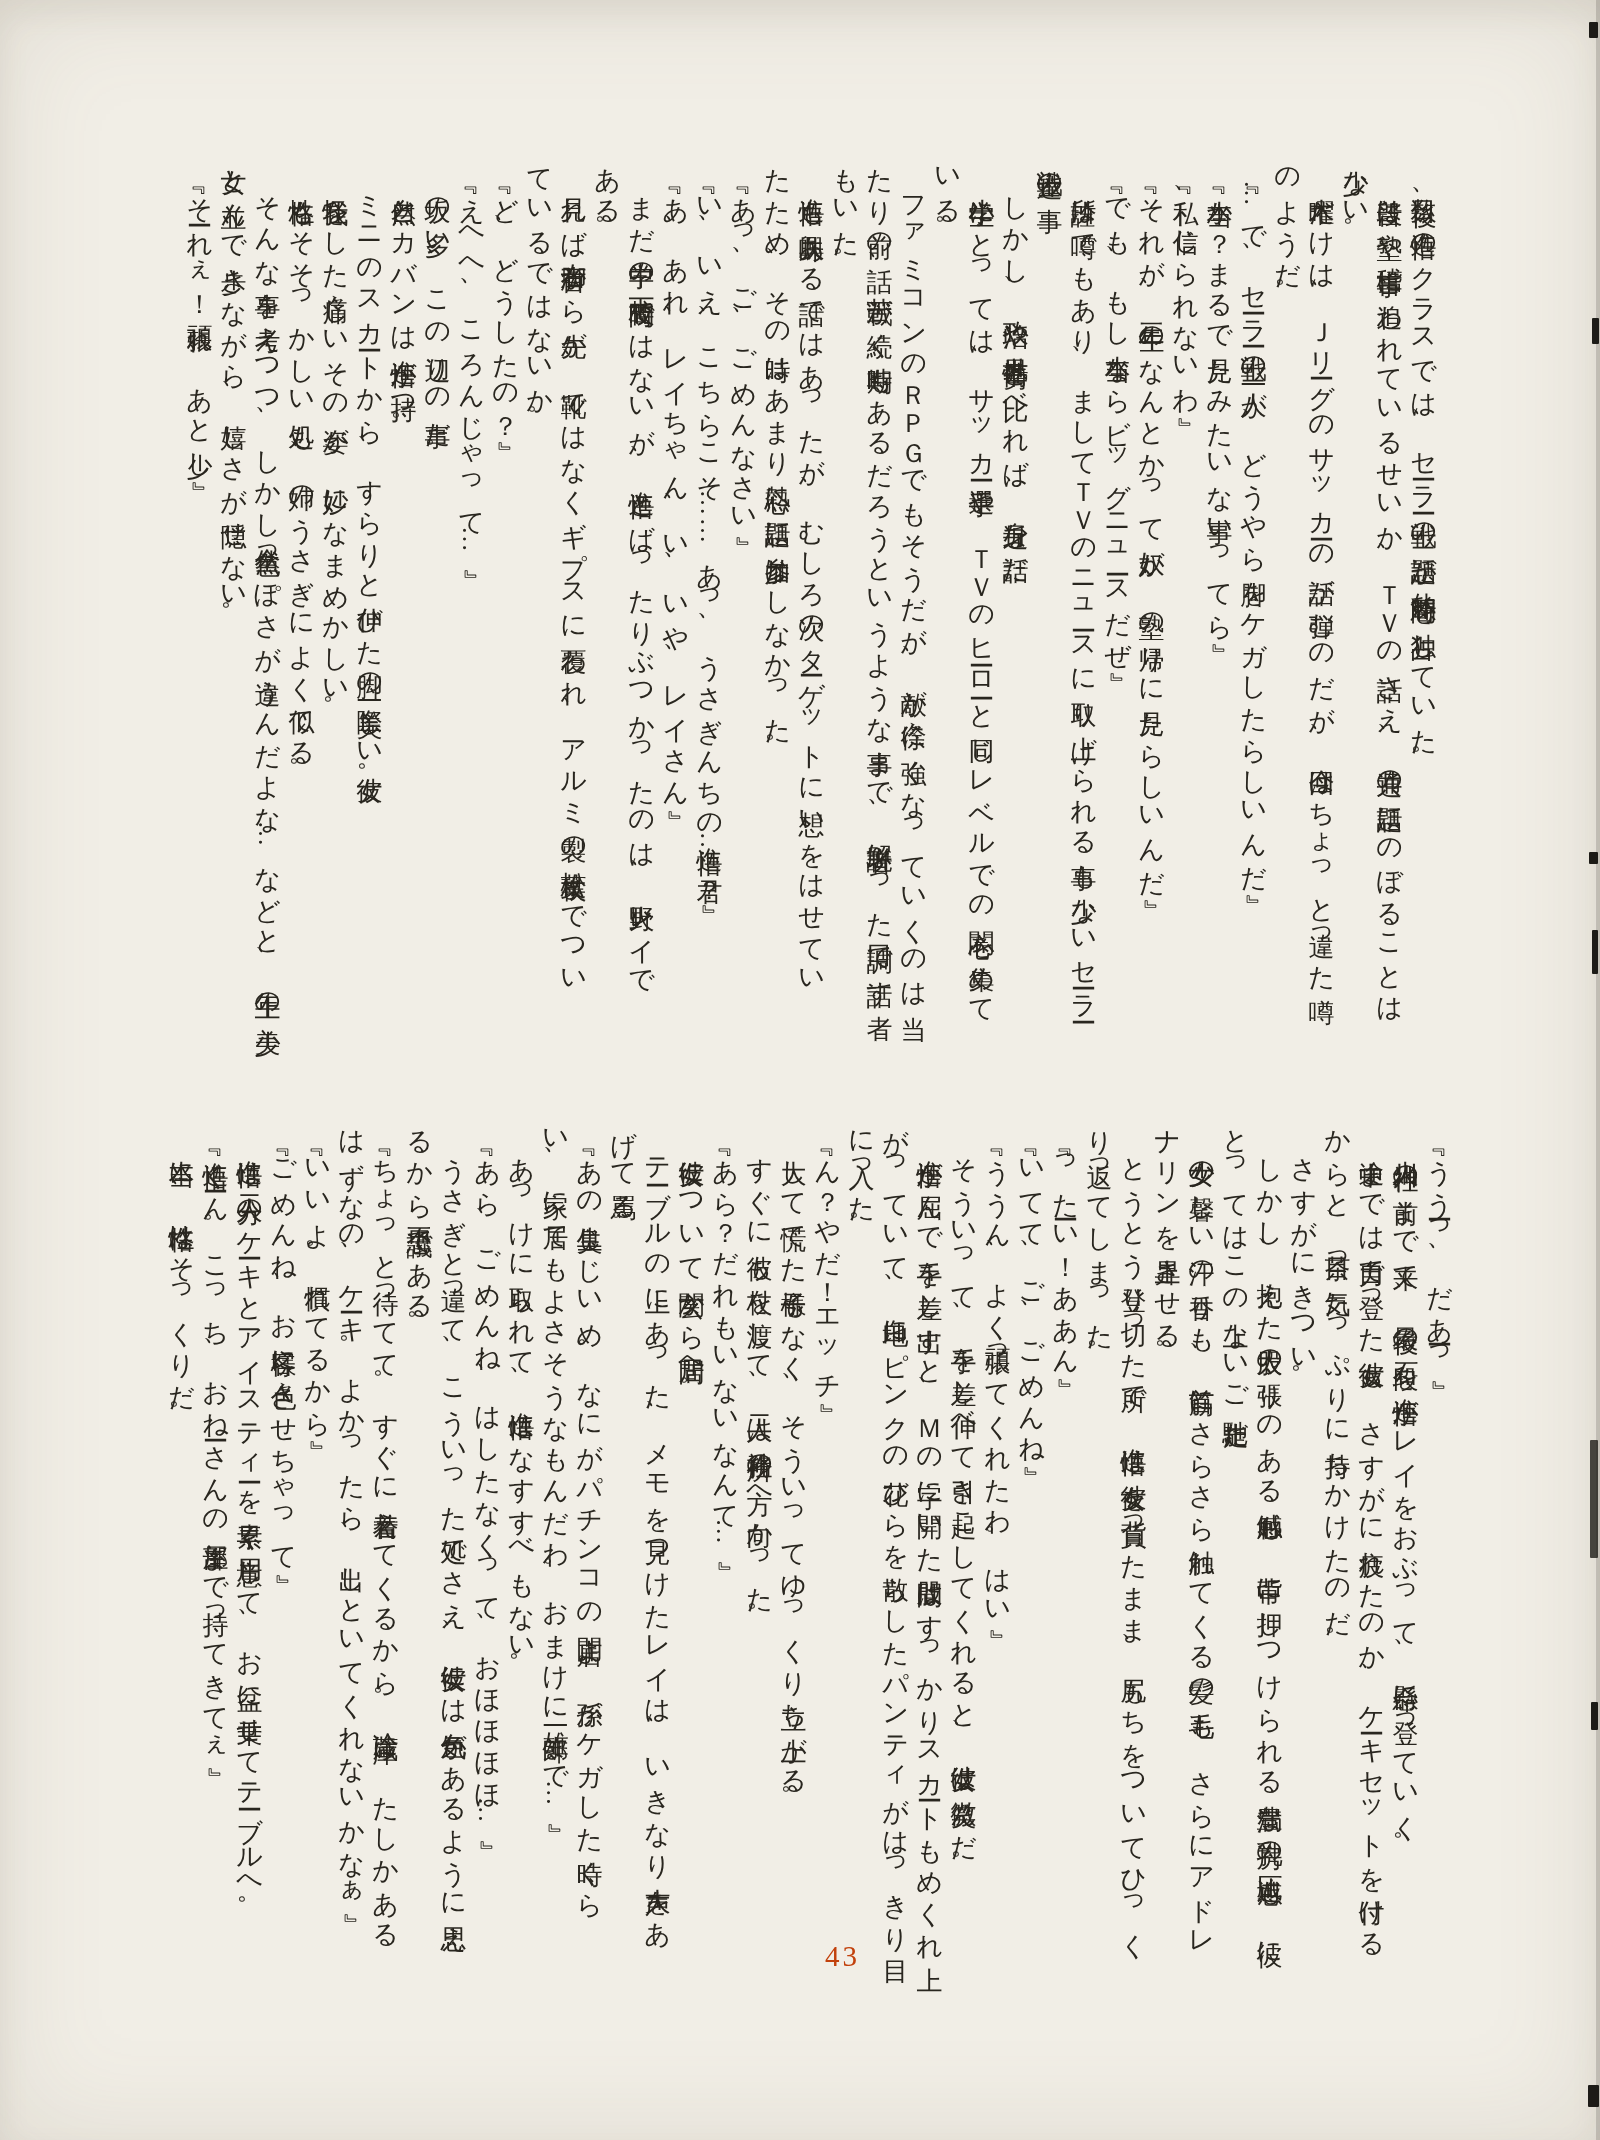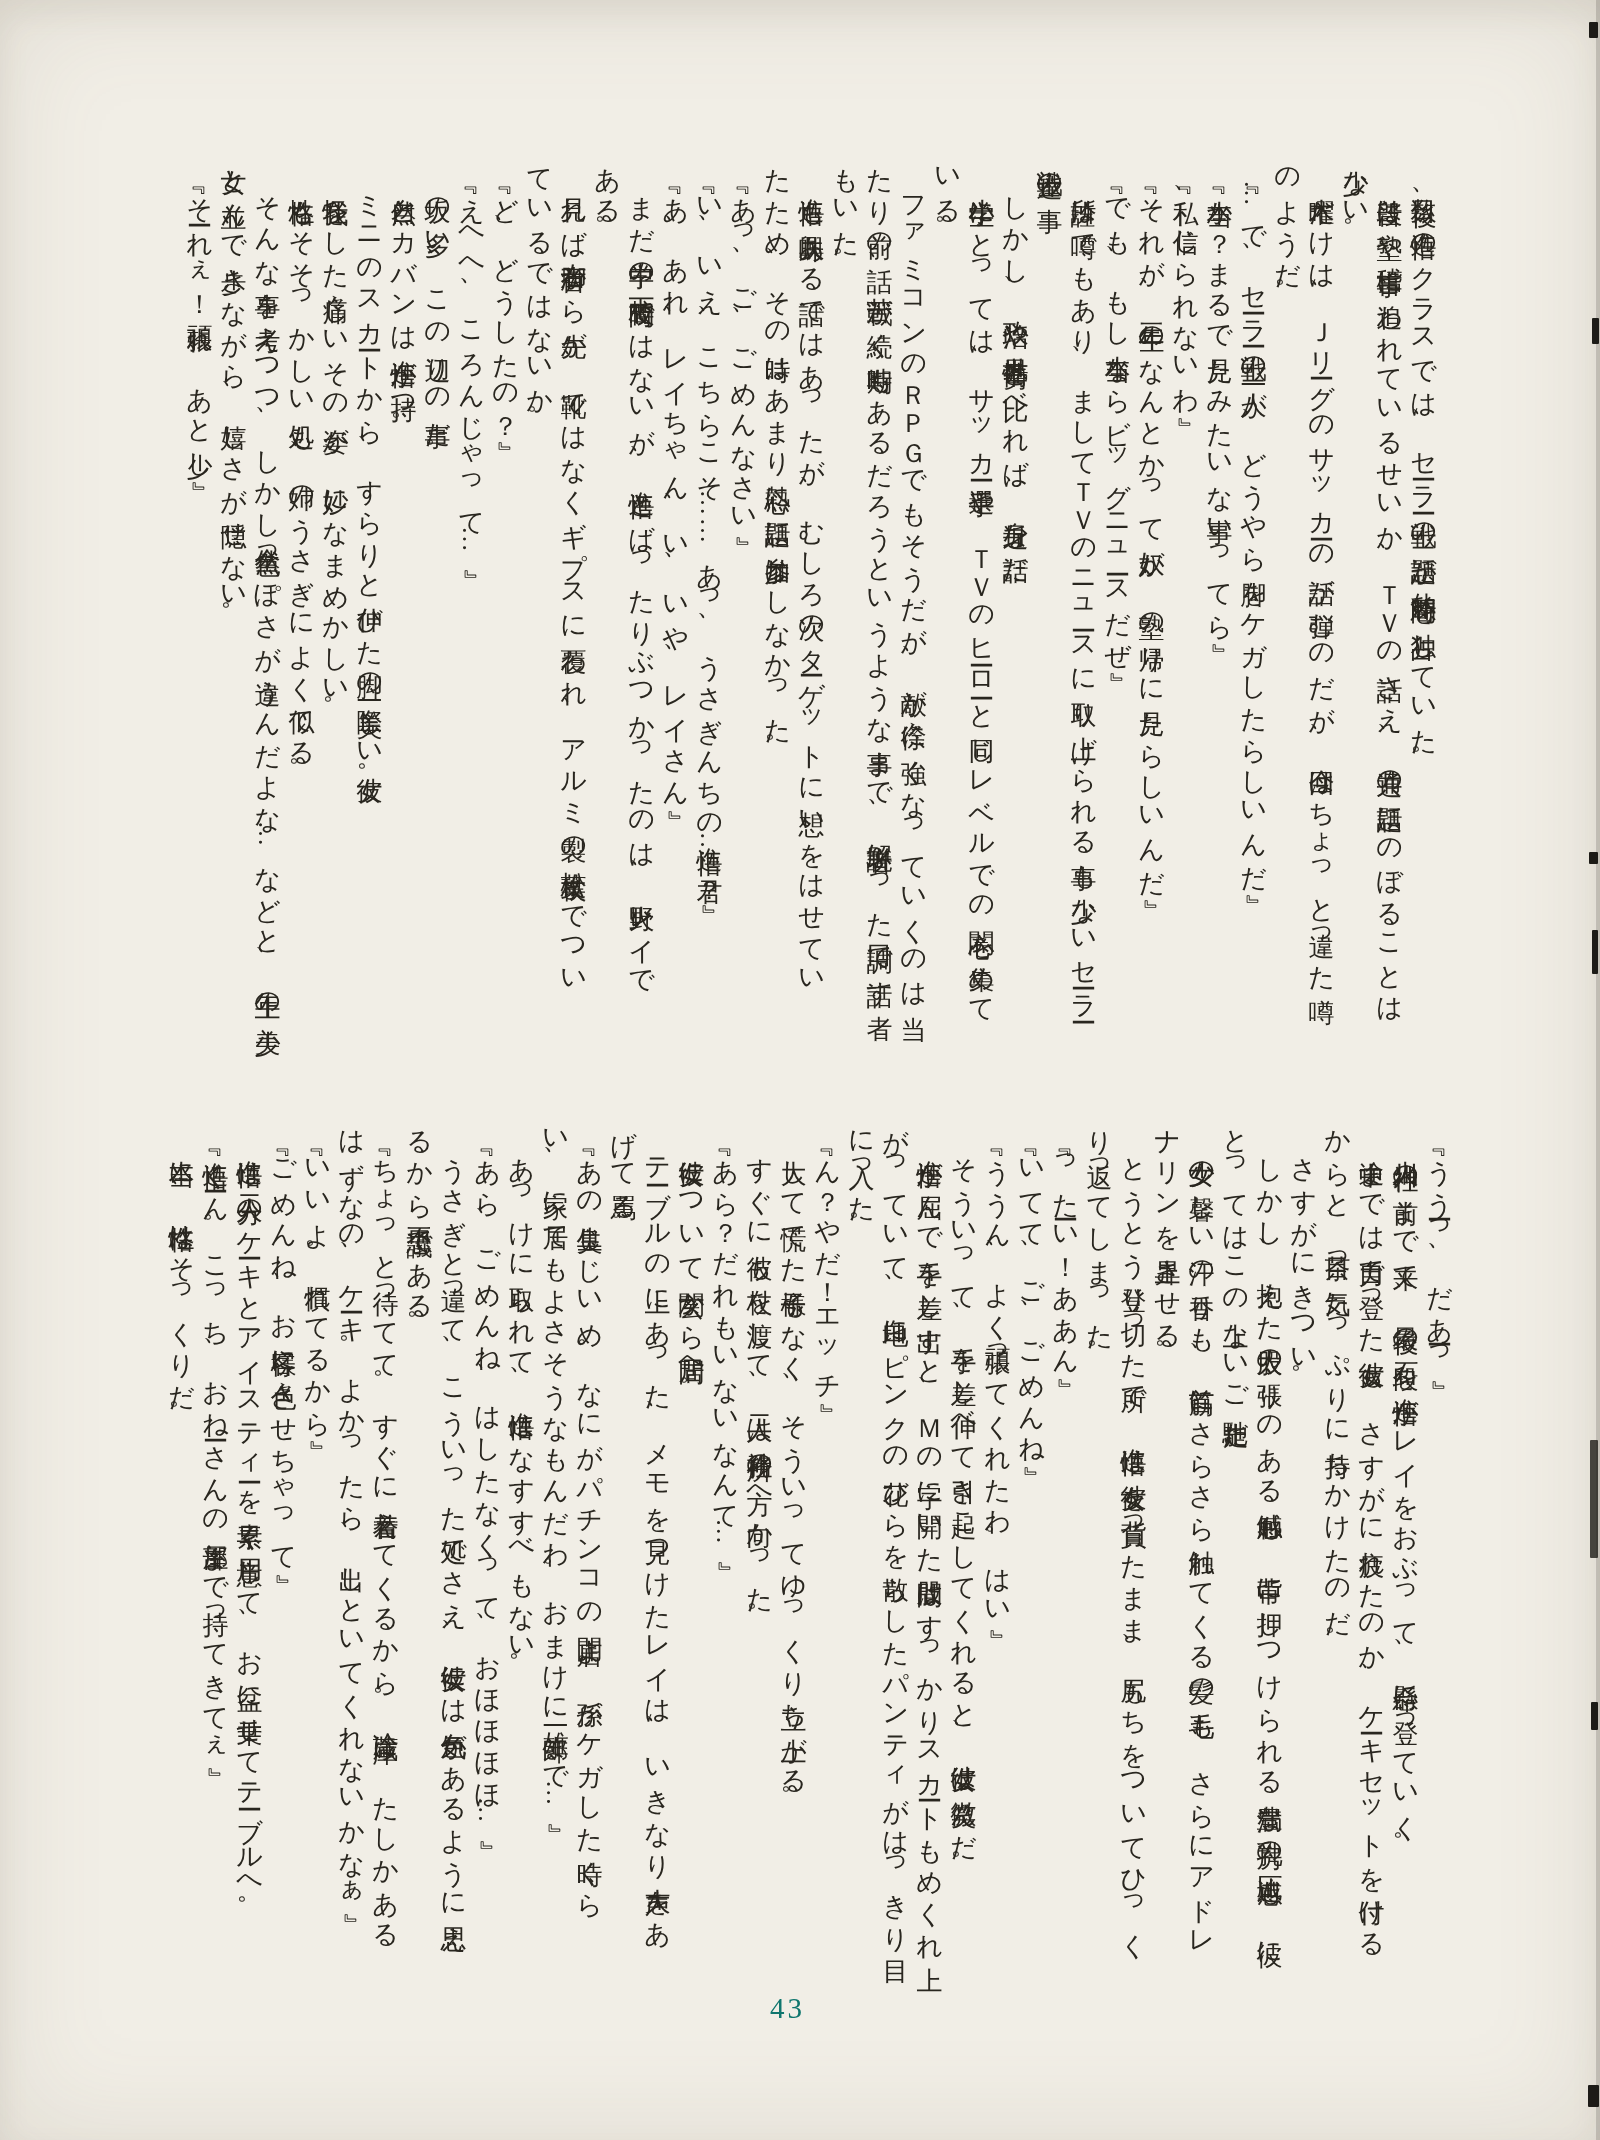--- a/index.html
+++ b/index.html
@@ -16,22 +16,22 @@
     font-size:26px;
     line-height:34px;
     letter-spacing:2px;
     color:#29261f;
     text-align:left;
   }
   .vtext p{margin:0;padding:0;text-indent:28px;}
   .block-top{top:150px;left:198px;width:1242px;height:862px;}
   .block-bottom{top:1112px;left:162px;width:1294px;height:852px;}
   .page-number{
-    position:absolute;left:770px;top:1992px;width:90px;
-    text-align:left;font-size:29px;letter-spacing:3px;color:#0f766e;
+    position:absolute;left:770px;top:1940px;width:90px;
+    text-align:right;font-size:29px;letter-spacing:3px;color:#c2410c;
   }
   .speck{position:absolute;background:#1d1b17;border-radius:1px;}
   .edge-strip{position:absolute;right:0;top:0;width:4px;height:2140px;background:#2a2722;opacity:.18;}
   .sp1{left:1589px;top:22px;width:9px;height:16px;}
   .sp2{left:1592px;top:318px;width:7px;height:26px;}
   .sp3{left:1589px;top:852px;width:9px;height:12px;}
   .sp4{left:1592px;top:930px;width:6px;height:44px;}
   .sp5{left:1590px;top:1440px;width:8px;height:118px;opacity:.8;}
   .sp6{left:1591px;top:1702px;width:7px;height:28px;}
   .sp7{left:1588px;top:2085px;width:11px;height:22px;}

